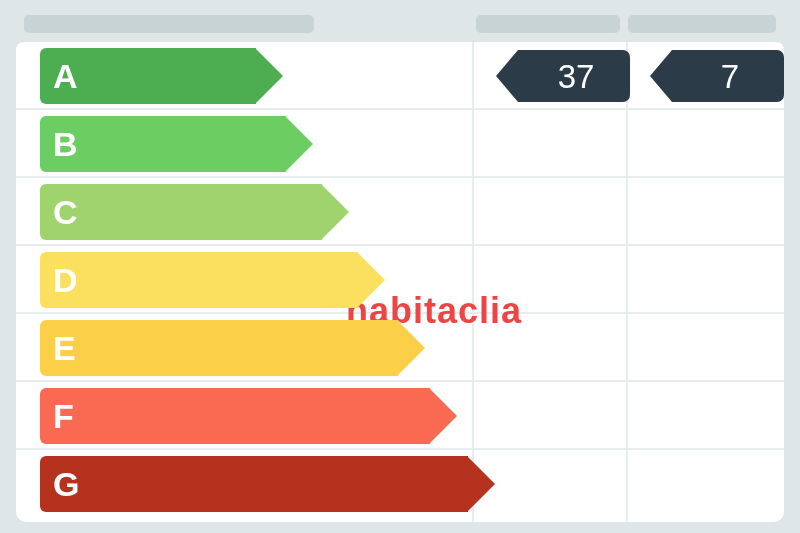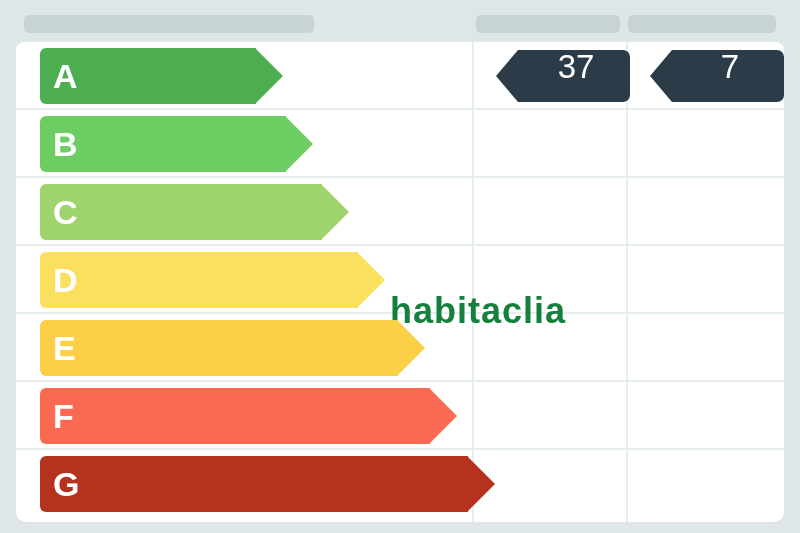--- a/index.html
+++ b/index.html
@@ -131,21 +131,21 @@
     position: absolute;
     top: 8px;
     height: 52px;
   }
   .badge {
     position: relative;
     height: 52px;
     background: #2b3c48;
     border-radius: 0 7px 7px 0;
     display: flex;
-    align-items: flex-start;
+    align-items: center;
     justify-content: center;
   }
   .badge::before {
     content: "";
     position: absolute;
     left: -22px;
     top: 0;
     width: 0;
     height: 0;
     border-top: 26px solid transparent;
@@ -163,26 +163,25 @@
   .badge-1 { left: 502px; width: 112px; }
   .badge-2 { left: 656px; width: 112px; }
 
   
   .watermark {
     position: absolute;
     left: 330px;
     top: 248px;
     font-size: 36px;
     font-weight: bold;
-    color: #15803d;
+    color: #ef4444;
     letter-spacing: 1px;
     pointer-events: none;
     font-family: "Liberation Sans", sans-serif;
     white-space: nowrap;
-    margin-left: 44px;
   }
 </style>
 </head>
 <body>
 
 <div id="stage">
   <div class="card">
 
     <div class="header">
       <div class="ph ph-title"></div>

